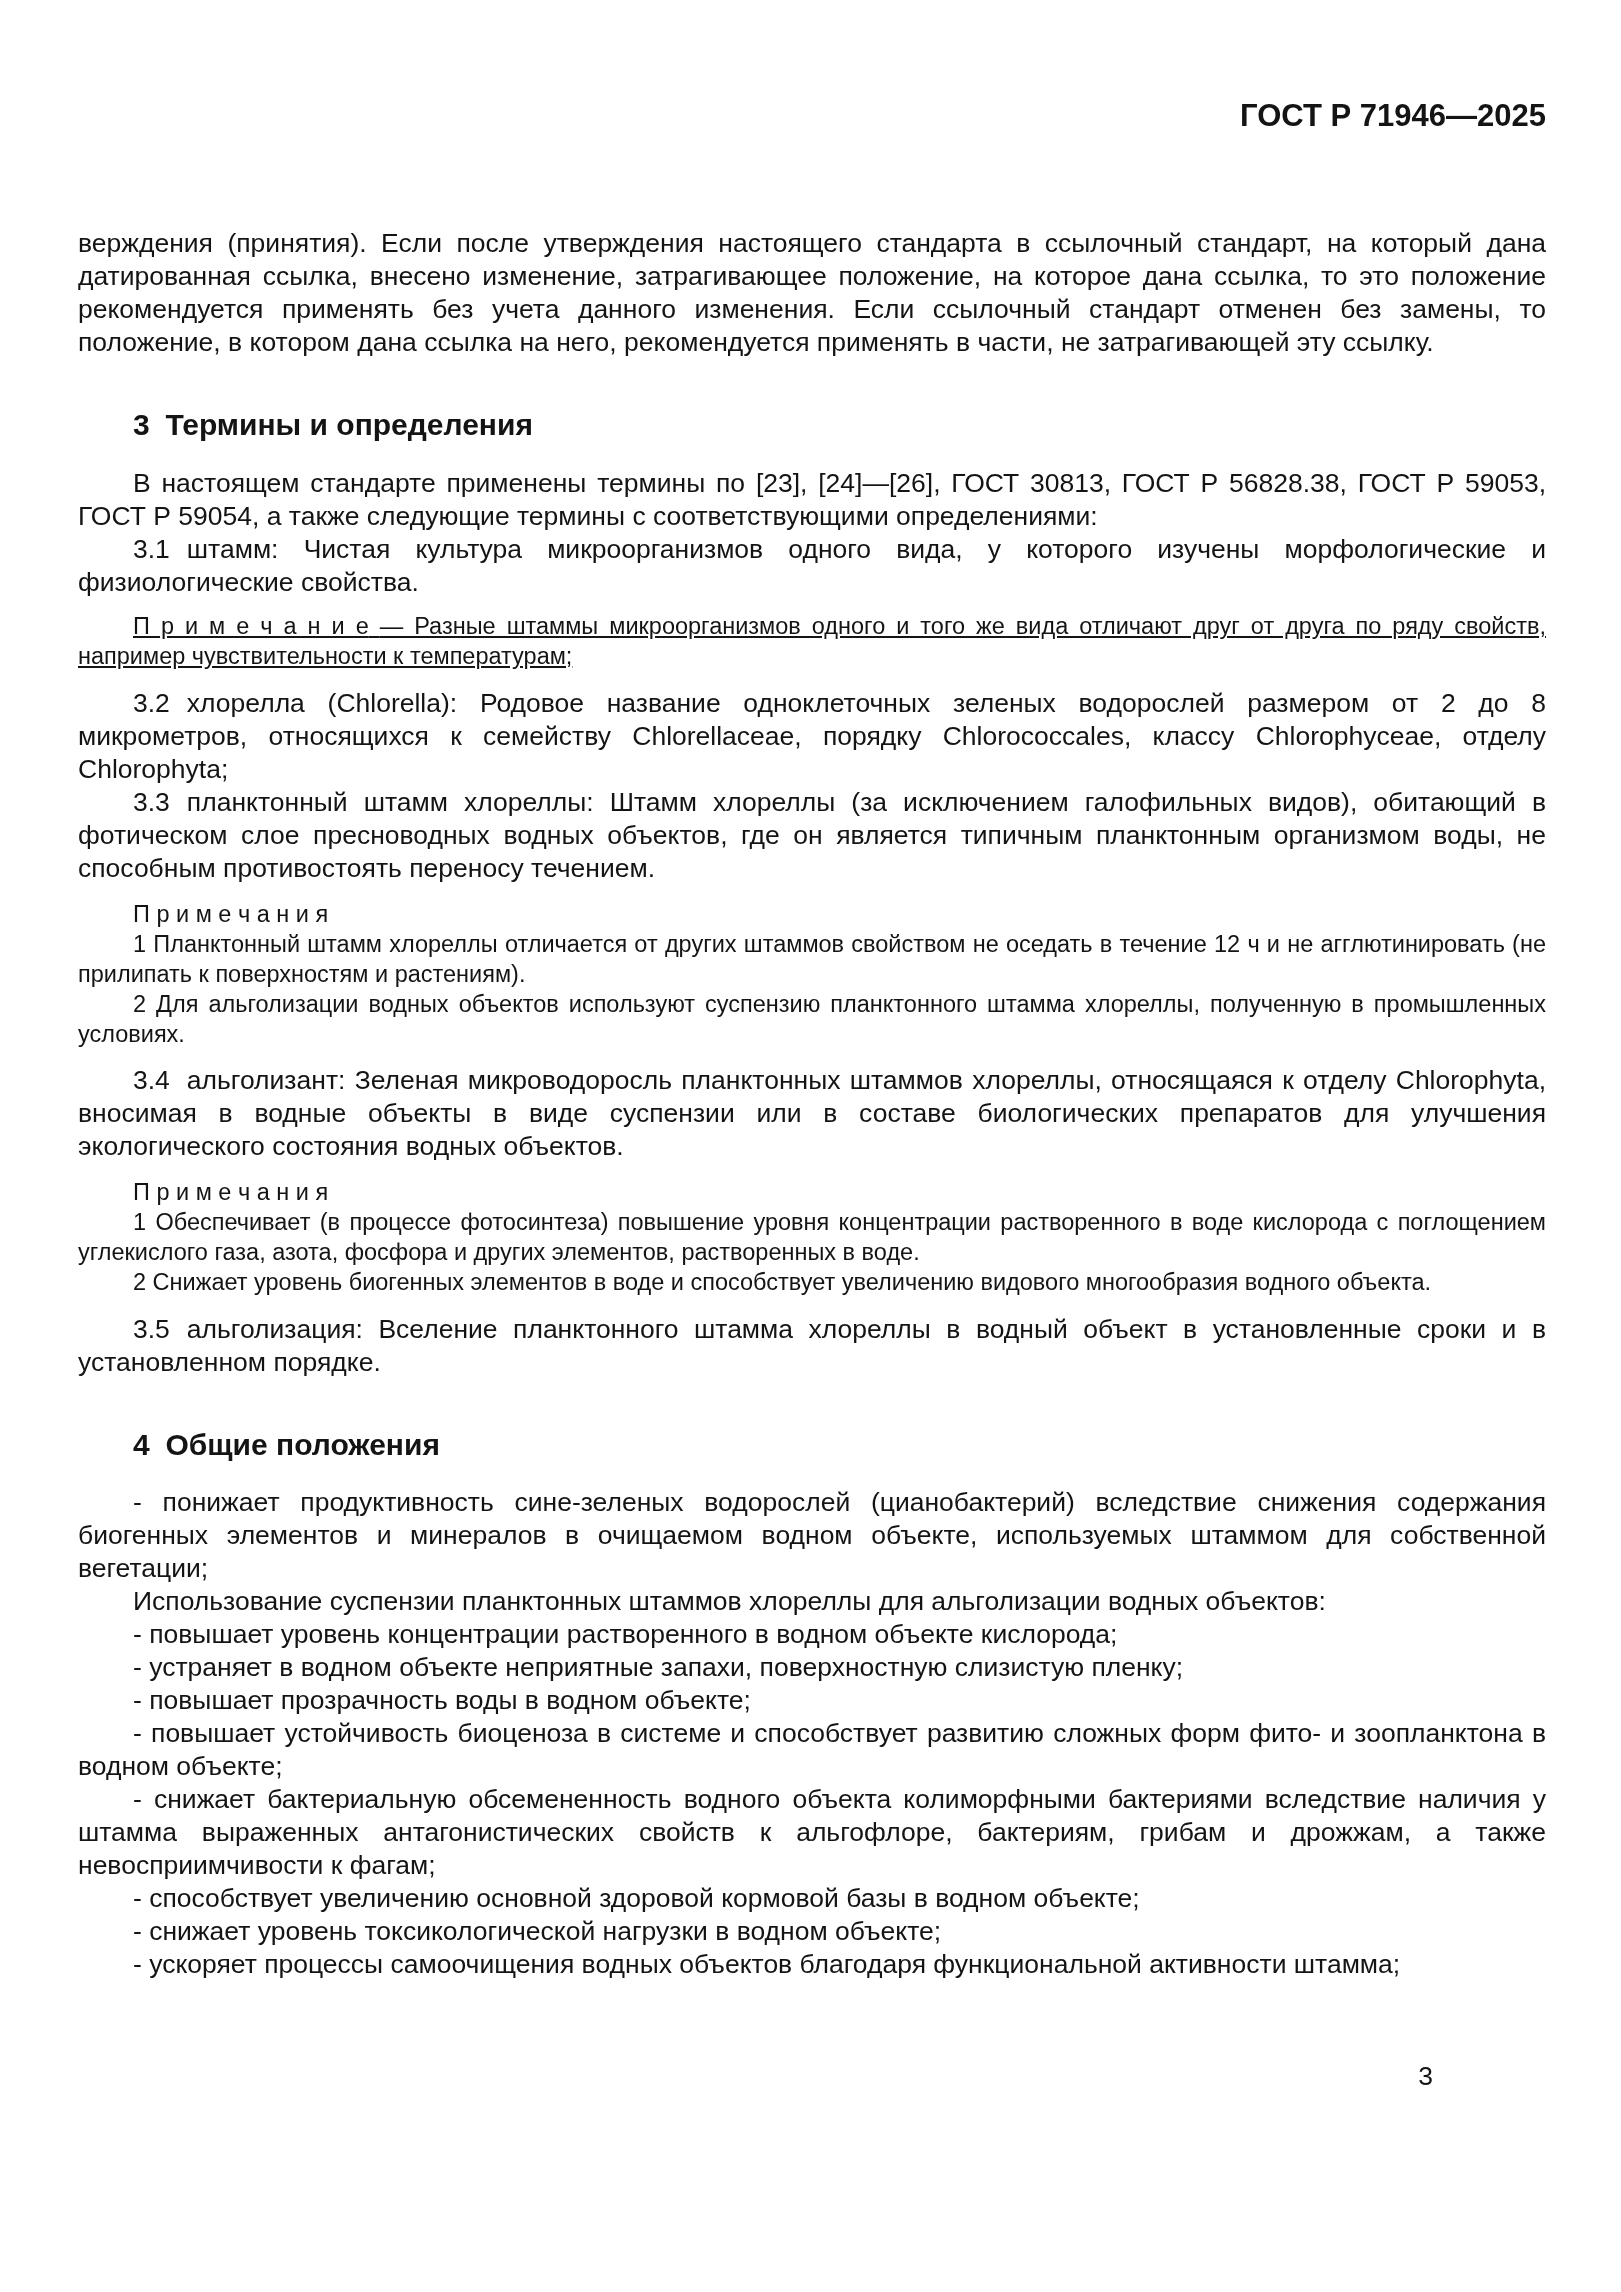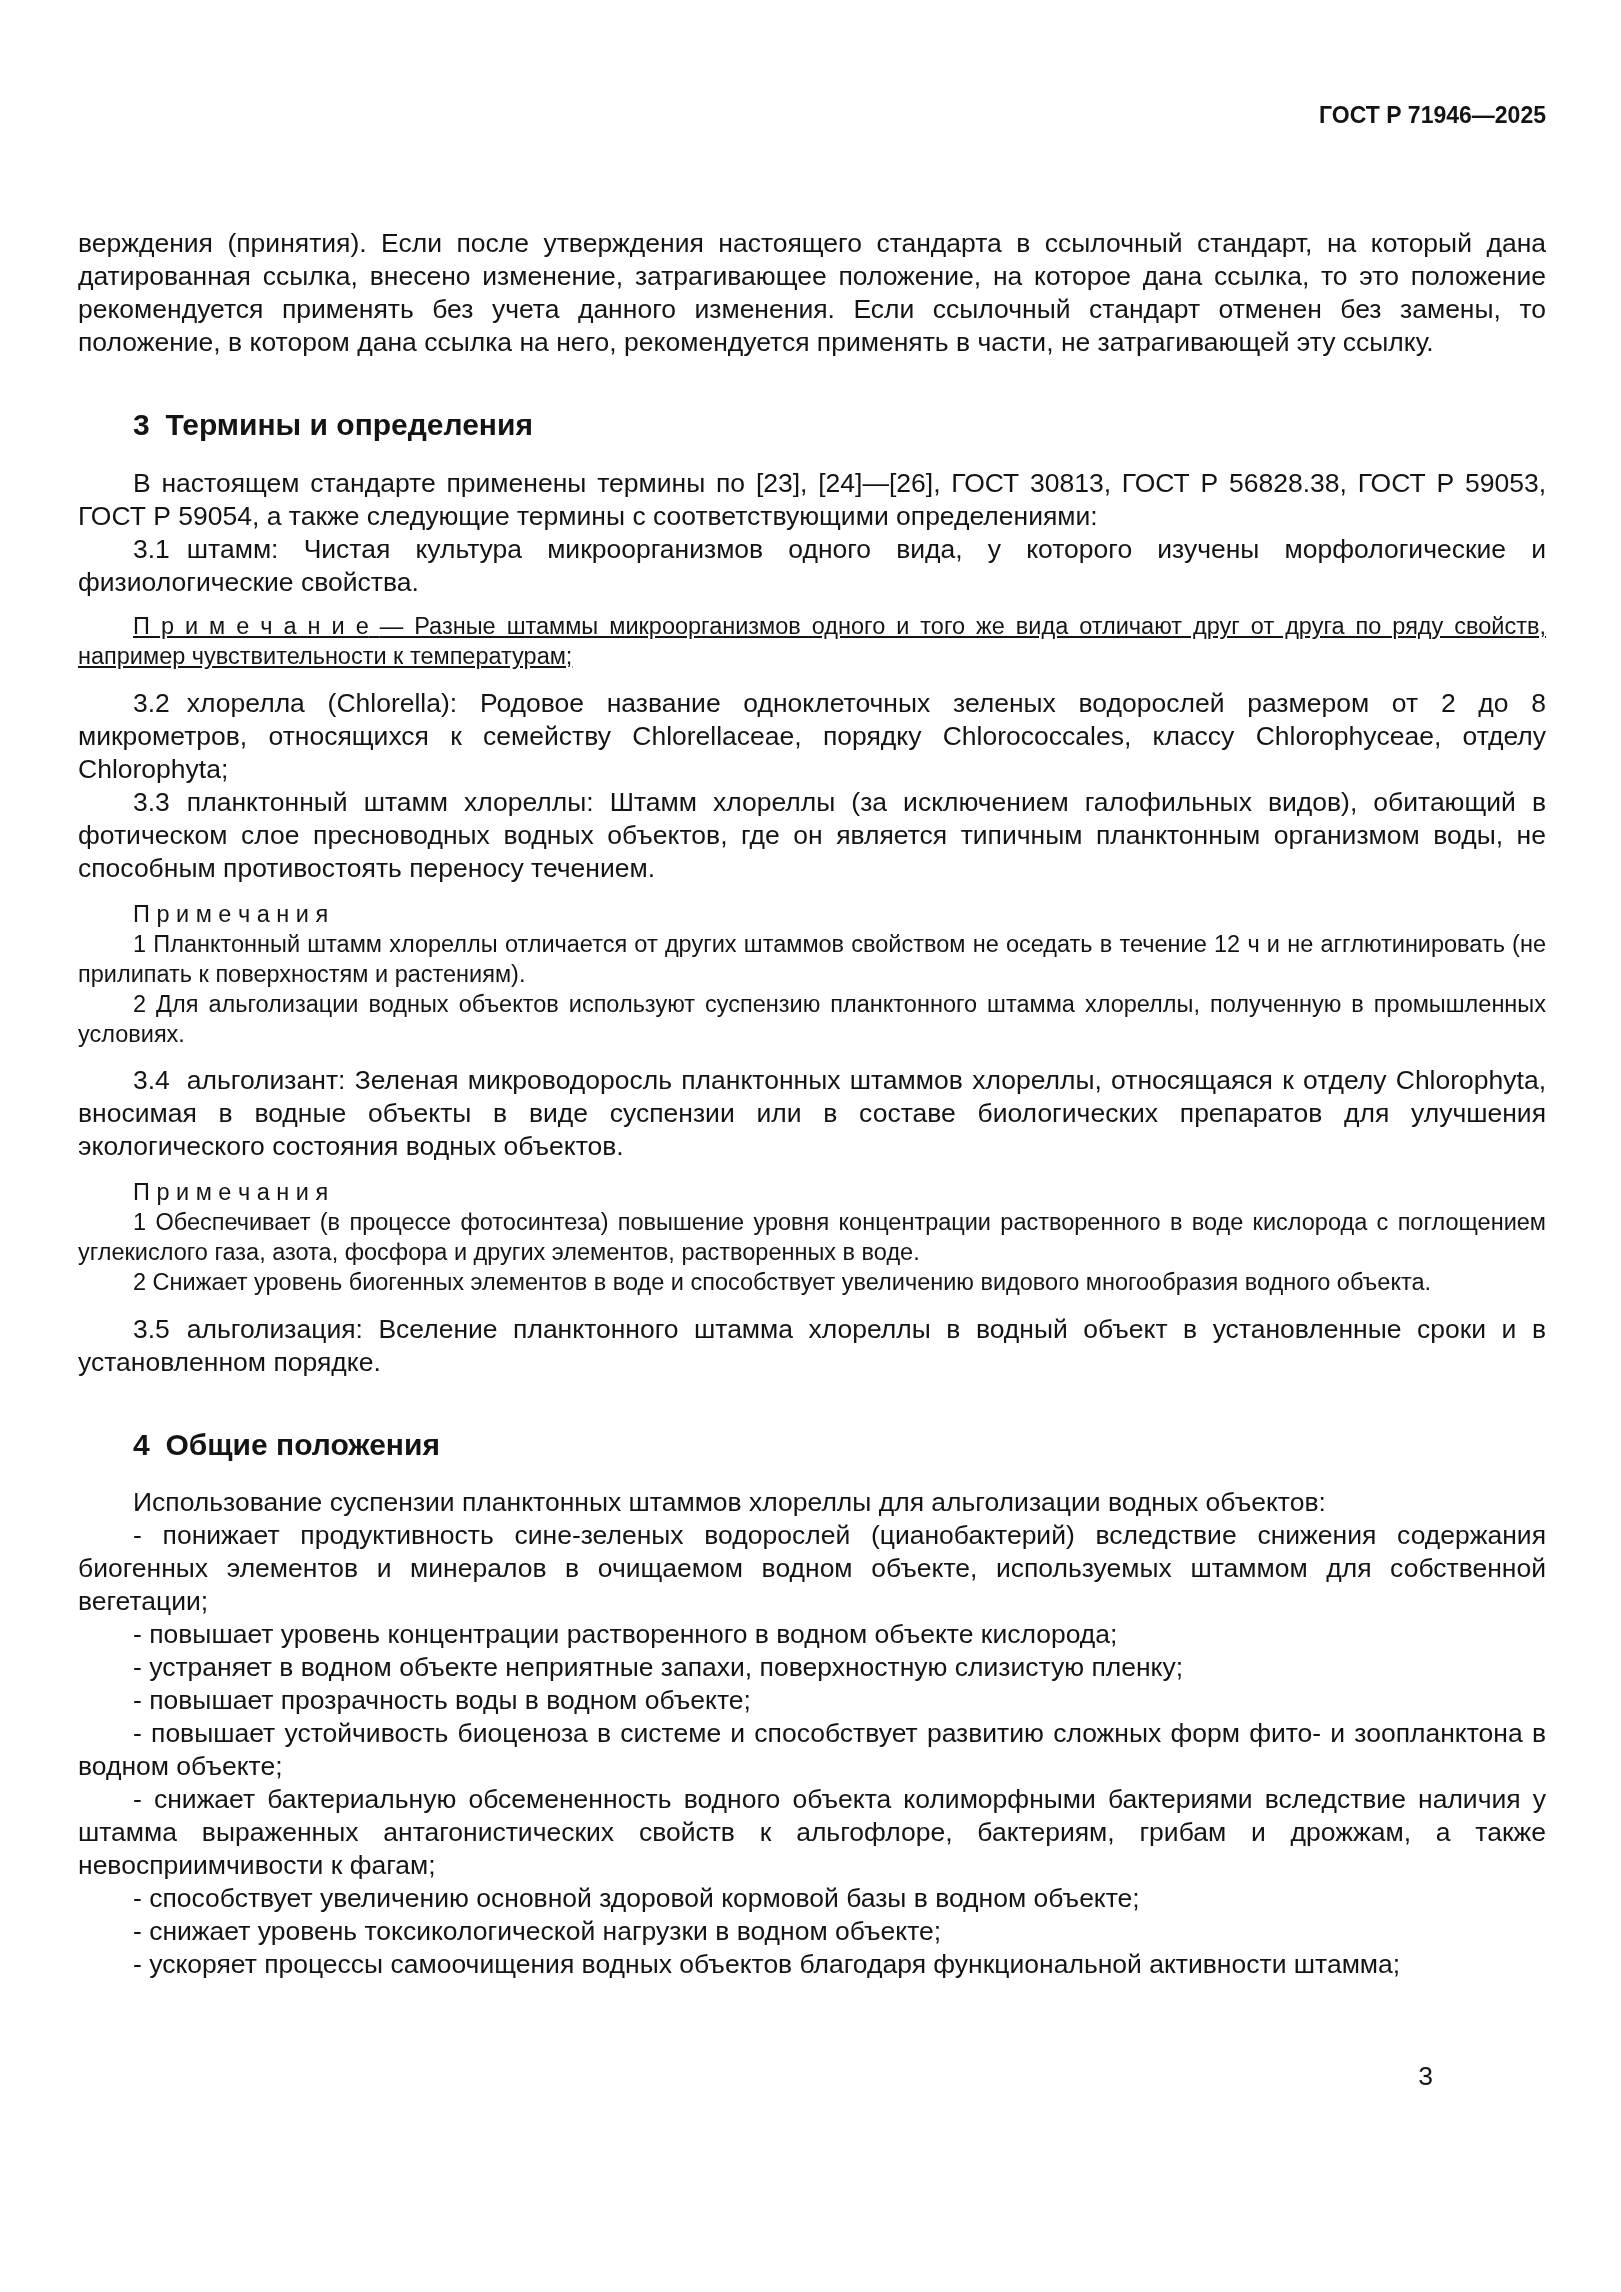--- a/index.html
+++ b/index.html
@@ -10,21 +10,21 @@
     background: #ffffff;
     box-sizing: border-box;
     padding: 98px 75px 0 78px;
     font-family: "Liberation Sans", sans-serif;
     color: #141414;
     overflow: hidden;
   }
   .doc-code {
     text-align: right;
     font-weight: bold;
-    font-size: 23px;
+    font-size: 31px;
     line-height: 35px;
     margin: 0 0 94px 0;
   }
   p.body {
     font-size: 26.5px;
     line-height: 33px;
     text-align: justify;
     margin: 0;
     text-indent: 55px;
   }
@@ -94,23 +94,23 @@
     <p class="note">П р и м е ч а н и я</p>
     <p class="note">1 Обеспечивает (в процессе фотосинтеза) повышение уровня концентрации растворенного в воде кислорода с поглощением углекислого газа, азота, фосфора и других элементов, растворенных в воде.</p>
     <p class="note">2 Снижает уровень биогенных элементов в воде и способствует увеличению видового многообразия водного объекта.</p>
   </div>
 
   <p class="body"><span class="term-num">3.5</span><b>альголизация:</b>
     <span>Вселение планктонного штамма хлореллы в водный объект в установленные сроки и в установленном порядке.</span></p>
 
   <h2 class="sec"><span class="sec-num">4</span><span>Общие положения</span></h2>
 
+  <p class="body">- понижает продуктивность сине-зеленых водорослей (цианобактерий) вследствие снижения содержания биогенных элементов и минералов в очищаемом водном объекте, используемых штаммом для собственной вегетации;</p>
+
   <p class="body">Использование суспензии планктонных штаммов хлореллы для альголизации водных объектов:</p>
-
-  <p class="body">- понижает продуктивность сине-зеленых водорослей (цианобактерий) вследствие снижения содержания биогенных элементов и минералов в очищаемом водном объекте, используемых штаммом для собственной вегетации;</p>
   <p class="body">- повышает уровень концентрации растворенного в водном объекте кислорода;</p>
   <p class="body">- устраняет в водном объекте неприятные запахи, поверхностную слизистую пленку;</p>
   <p class="body">- повышает прозрачность воды в водном объекте;</p>
   <p class="body">- повышает устойчивость биоценоза в системе и способствует развитию сложных форм фито- и зоопланктона в водном объекте;</p>
   <p class="body">- снижает бактериальную обсемененность водного объекта колиморфными бактериями вследствие наличия у штамма выраженных антагонистических свойств к альгофлоре, бактериям, грибам и дрожжам, а также невосприимчивости к фагам;</p>
   <p class="body">- способствует увеличению основной здоровой кормовой базы в водном объекте;</p>
   <p class="body">- снижает уровень токсикологической нагрузки в водном объекте;</p>
   <p class="body">- ускоряет процессы самоочищения водных объектов благодаря функциональной активности штамма;</p>
 
   <div class="page-num">3</div>

